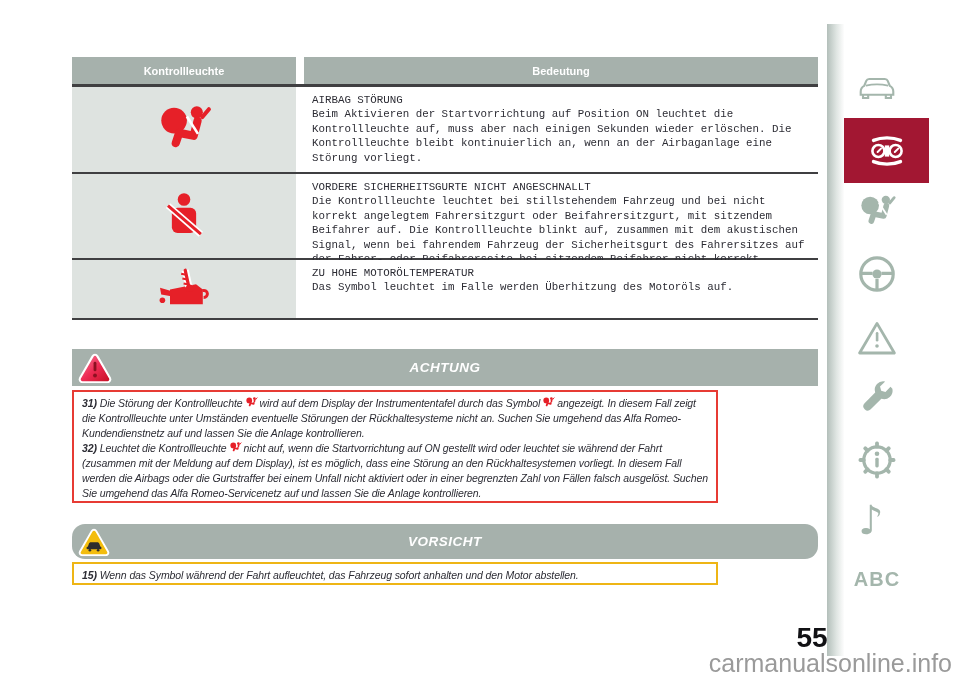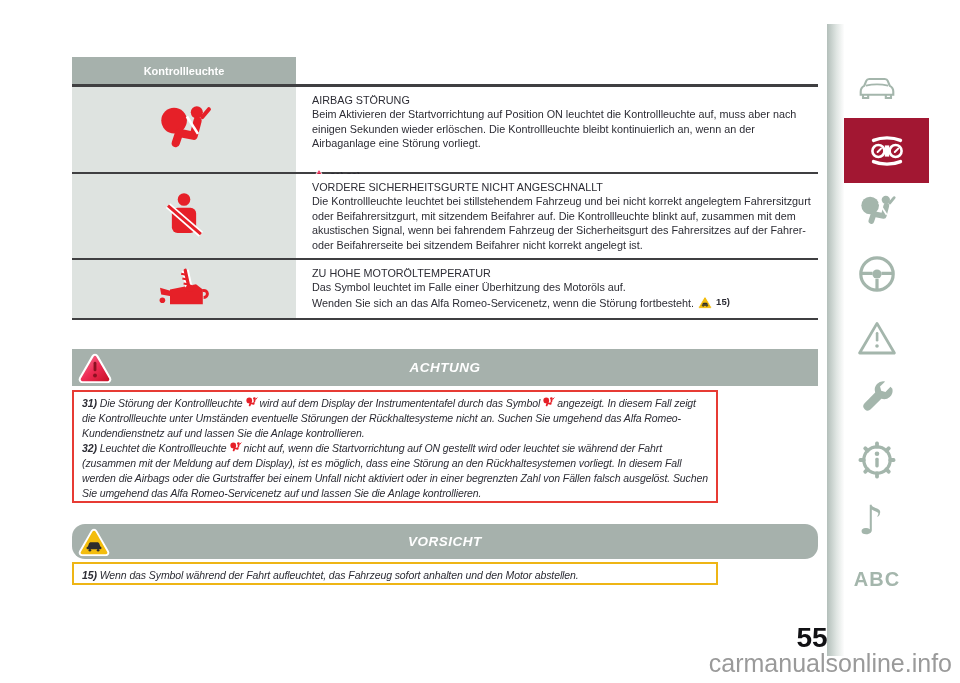--- a/index.html
+++ b/index.html
@@ -14,21 +14,21 @@
   .thead { display:flex; height:27px; }
   .th { background:#a6b1ac; color:#ffffff; font-weight:bold; font-size:11px;
         display:flex; align-items:center; justify-content:center; }
   .th-left { width:224px; margin-right:8px; }
   .th-right { flex:1; }
   .sep { height:3px; background:#3f3f41; }
   .sep2 { height:2px; background:#3f3f41; }
   .trow { display:flex; }
   .td-left { width:224px; margin-right:6px; background:#dee3e0;
              display:flex; align-items:center; justify-content:center; }
-  .td-right { flex:1; background:#ffffff; padding:6px 4px 20px 10px; }
+  .td-right { flex:1; background:#ffffff; padding:6px 4px 20px 10px;font-family:Liberation Mono, monospace; }
   .row1 { height:85px; } .row2 { height:84px; } .row3 { height:58px; }
   .cell-title { font-size:10.8px; line-height:14.4px; }
   .cell-body  { font-size:10.8px; line-height:14.4px; }
   .refline { display:flex; align-items:center; gap:4px; margin-top:18px; }
   .refnum { font-size:9.5px; font-weight:bold; }
   .inline-ref { display:inline-flex; align-items:center; gap:4px; vertical-align:-2px; margin-left:4px; }
 
   
   .bar { position:absolute; left:72px; width:746px; background:#a6b1ac;
          display:flex; align-items:center; justify-content:center; }
@@ -157,20 +157,21 @@
       <rect x="18.3" y="17.8" width="3.4" height="9.6" rx="1.4" fill="currentColor"></rect>
     </symbol>
   </defs>
 </svg>
 
 <div class="page">
 
   <div class="warn-table">
     <div class="thead">
       <div class="th th-left">Kontrollleuchte</div>
+      <div class="th th-right">Bedeutung</div>
     </div>
     <div class="sep"></div>
 
     <div class="trow row1">
       <div class="td-left">
         <svg width="58" height="58" style="color:#e62028">
             <use href="#sym-airbag"></use>
           </svg>
       </div>
       <div class="td-right">
@@ -200,27 +201,21 @@
     <div class="sep2"></div>
 
     <div class="trow row3">
       <div class="td-left">
         <svg width="56" height="44" style="color:#e62028">
             <use href="#sym-oiltemp"></use>
           </svg>
       </div>
       <div class="td-right">
         <div class="cell-title">ZU HOHE MOTORÖLTEMPERATUR</div>
-        <div class="cell-body">Das Symbol leuchtet im Falle einer Überhitzung des Motoröls auf.</div>
-        <div class="cell-body"><span>Wenden Sie sich an das Alfa Romeo-Servicenetz, wenn die Störung fortbesteht.</span><span class="inline-ref">
-              <svg width="14" height="13">
-                <use href="#sym-tri-yellow"></use>
-              </svg>
-              <span class="refnum">15)</span>
-            </span></div>
+        <div class="cell-body">Das Symbol leuchtet im Falle werden Überhitzung des Motoröls auf.</div>
       </div>
     </div>
     <div class="sep2"></div>
   </div>
 
   <div class="bar achtung-bar">
     <svg class="bar-icon" width="34" height="31">
         <use href="#sym-tri-red"></use>
       </svg>
     <span class="bar-label">ACHTUNG</span>

